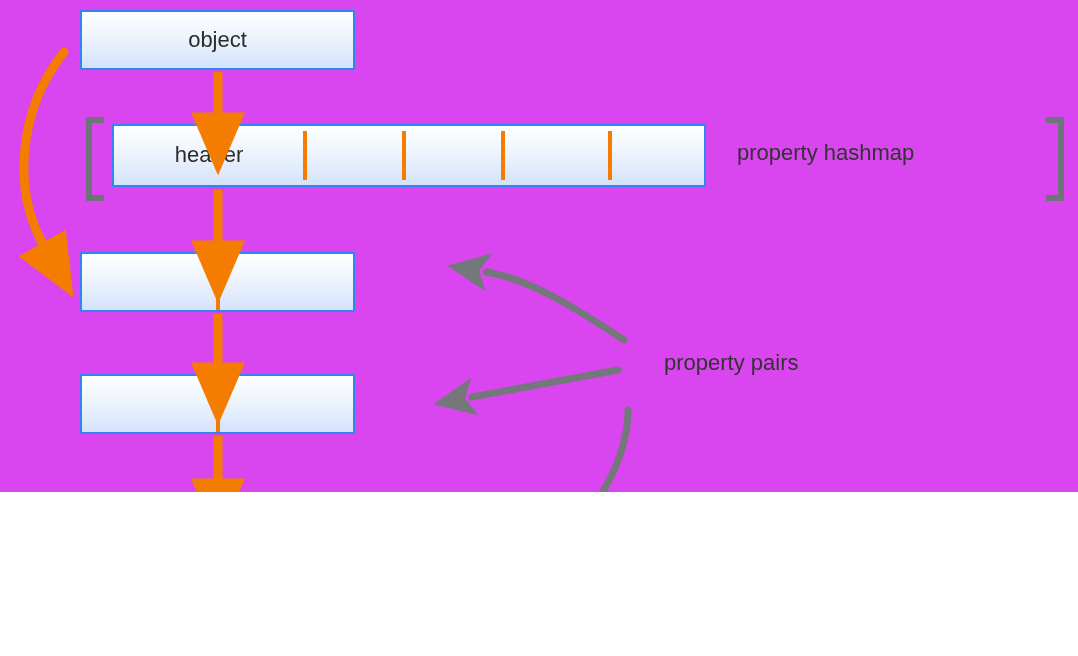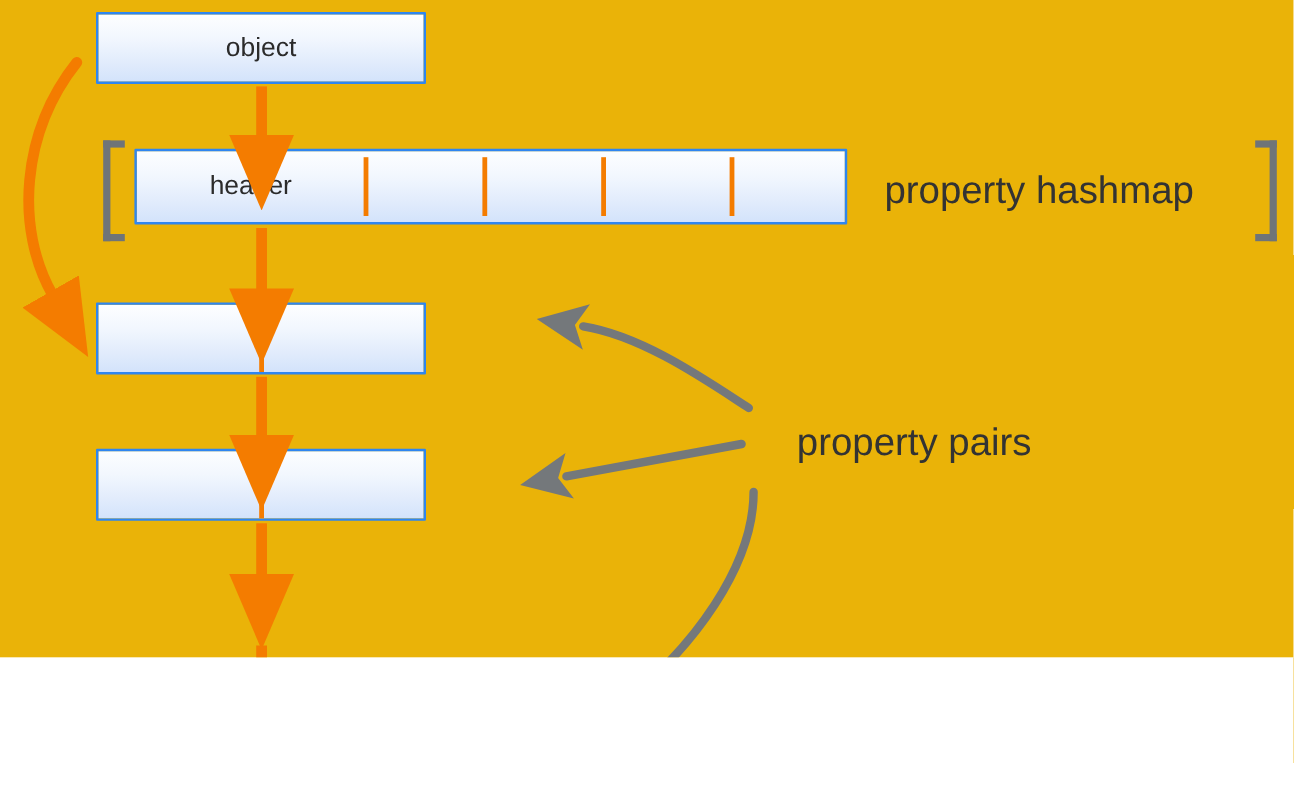--- a/index.html
+++ b/index.html
@@ -6,42 +6,42 @@
     margin: 0;
     padding: 0;
     background: #ffffff;
   }
   body {
     font-family: "Liberation Sans", sans-serif;
   }
   #canvas {
     position: relative;
     width: 1078px;
-    height: 548px;
-    background: #eab308;
+    height: 492px;
+    background: #d946ef;
     overflow: hidden;
   }
   .node-box {
     position: absolute;
     box-sizing: border-box;
     border: 2px solid #2f86f0;
     background: linear-gradient(to bottom, #fdfeff 0%, #f2f7fe 35%, #e2ecfc 70%, #d3e3fb 100%);
     border-radius: 1px;
   }
   .node-label {
     position: absolute;
     color: #2b2b2b;
     font-size: 22px;
     line-height: 1;
     white-space: nowrap;
   }
   .side-label {
     position: absolute;
     color: #333333;
-    font-size: 32px;
+    font-size: 22px;
     line-height: 1;
     white-space: nowrap;
   }
   .tick {
     position: absolute;
     width: 4px;
     background: #f47c00;
   }
   .thin-line {
     position: absolute;

